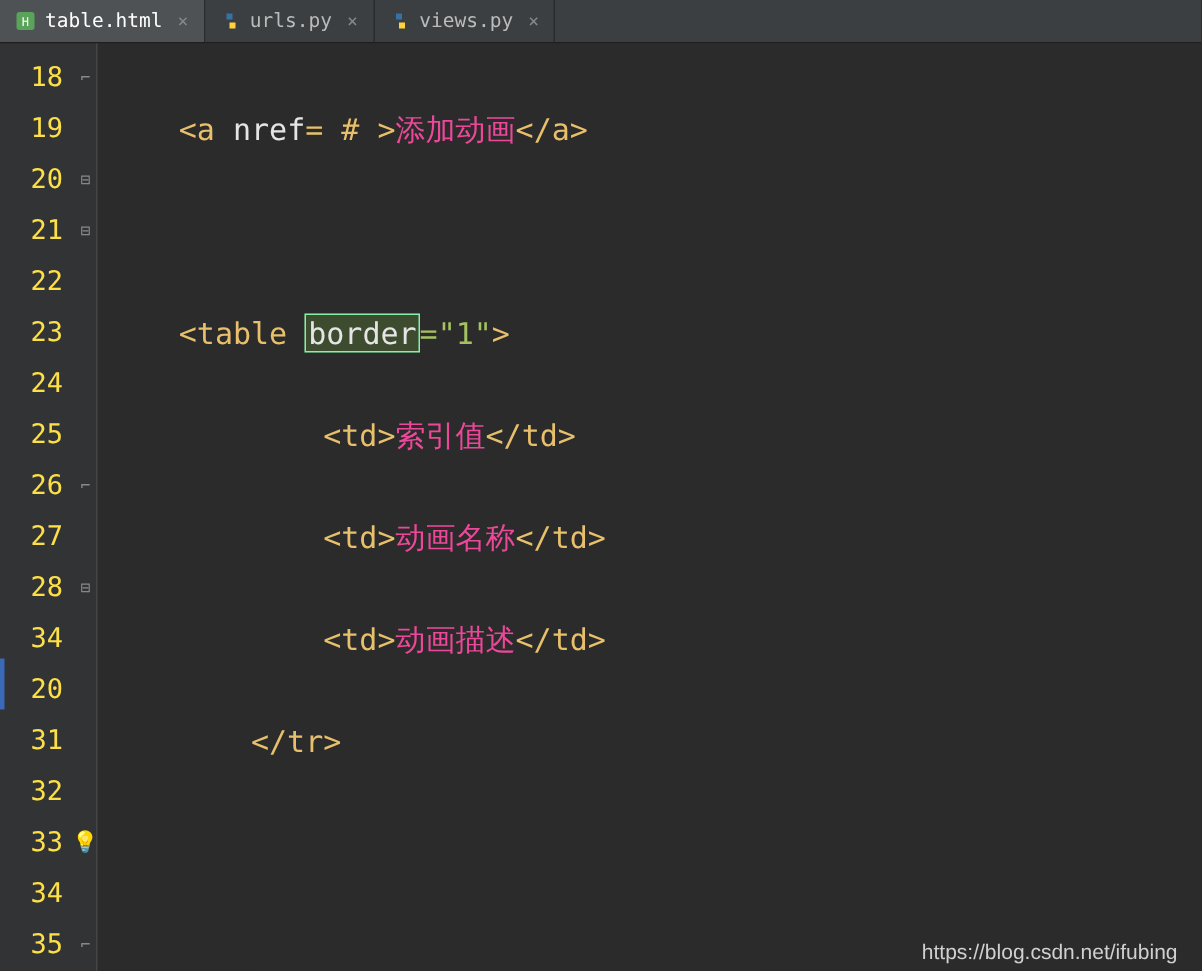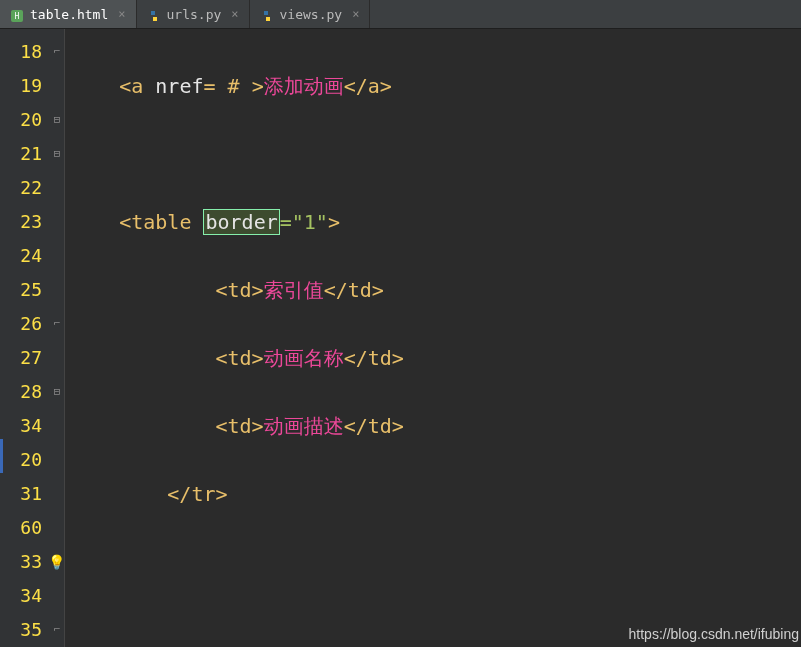--- a/index.html
+++ b/index.html
@@ -13,21 +13,21 @@
   .gutwrap{display:flex}
   .folds{background:#313335;width:14px;padding-top:6px;line-height:34px;font-size:18px;color:#606366;text-align:center;border-right:1px solid #444}
   .fold-marker{display:flex;align-items:center;justify-content:center;height:34px;font-size:11px;color:#888}
   .bulb{color:#e6b422;font-size:14px}
   .code{padding:6px 0 6px 6px;font-size:20px;line-height:34px;color:#a9b7c6;white-space:pre}
   .c-tag{color:#e8bf6a}
   .c-attr{color:#e5e5e5}
   .c-val{color:#a5c261}
   .c-cn{color:#ec4899}
   .hl-attr{background:#3d4b2f;border:1px solid #86efac;padding:0 1px}
-  .watermark{position:absolute;bottom:6px;right:2px;color:#d0d0d0;font-size:14px;font-family:Arial,sans-serif}
+  .watermark{position:absolute;bottom:6px;right:16px;color:#d0d0d0;font-size:14px;font-family:Arial,sans-serif}
   .line{height:34px}
   .left-accent{position:absolute;left:0;top:410px;width:3px;height:34px;background:#3a69b8}
   svg.icon{vertical-align:middle}
 </style>
 </head>
 <body>
 
 <div class="tabs">
   <div class="tab active">
     <span class="tab-icon">
@@ -72,21 +72,21 @@
       <div class="line">22</div>
       <div class="line">23</div>
       <div class="line">24</div>
       <div class="line">25</div>
       <div class="line">26</div>
       <div class="line">27</div>
       <div class="line">28</div>
       <div class="line">34</div>
       <div class="line">20</div>
       <div class="line">31</div>
-      <div class="line">60</div>
+      <div class="line">32</div>
       <div class="line">33</div>
       <div class="line">34</div>
       <div class="line">35</div>
     </div>
     <div class="folds">
       <div class="fold-marker">⌐</div>
       <div class="fold-marker"></div>
       <div class="fold-marker">⊟</div>
       <div class="fold-marker">⊟</div>
       <div class="fold-marker"></div>

